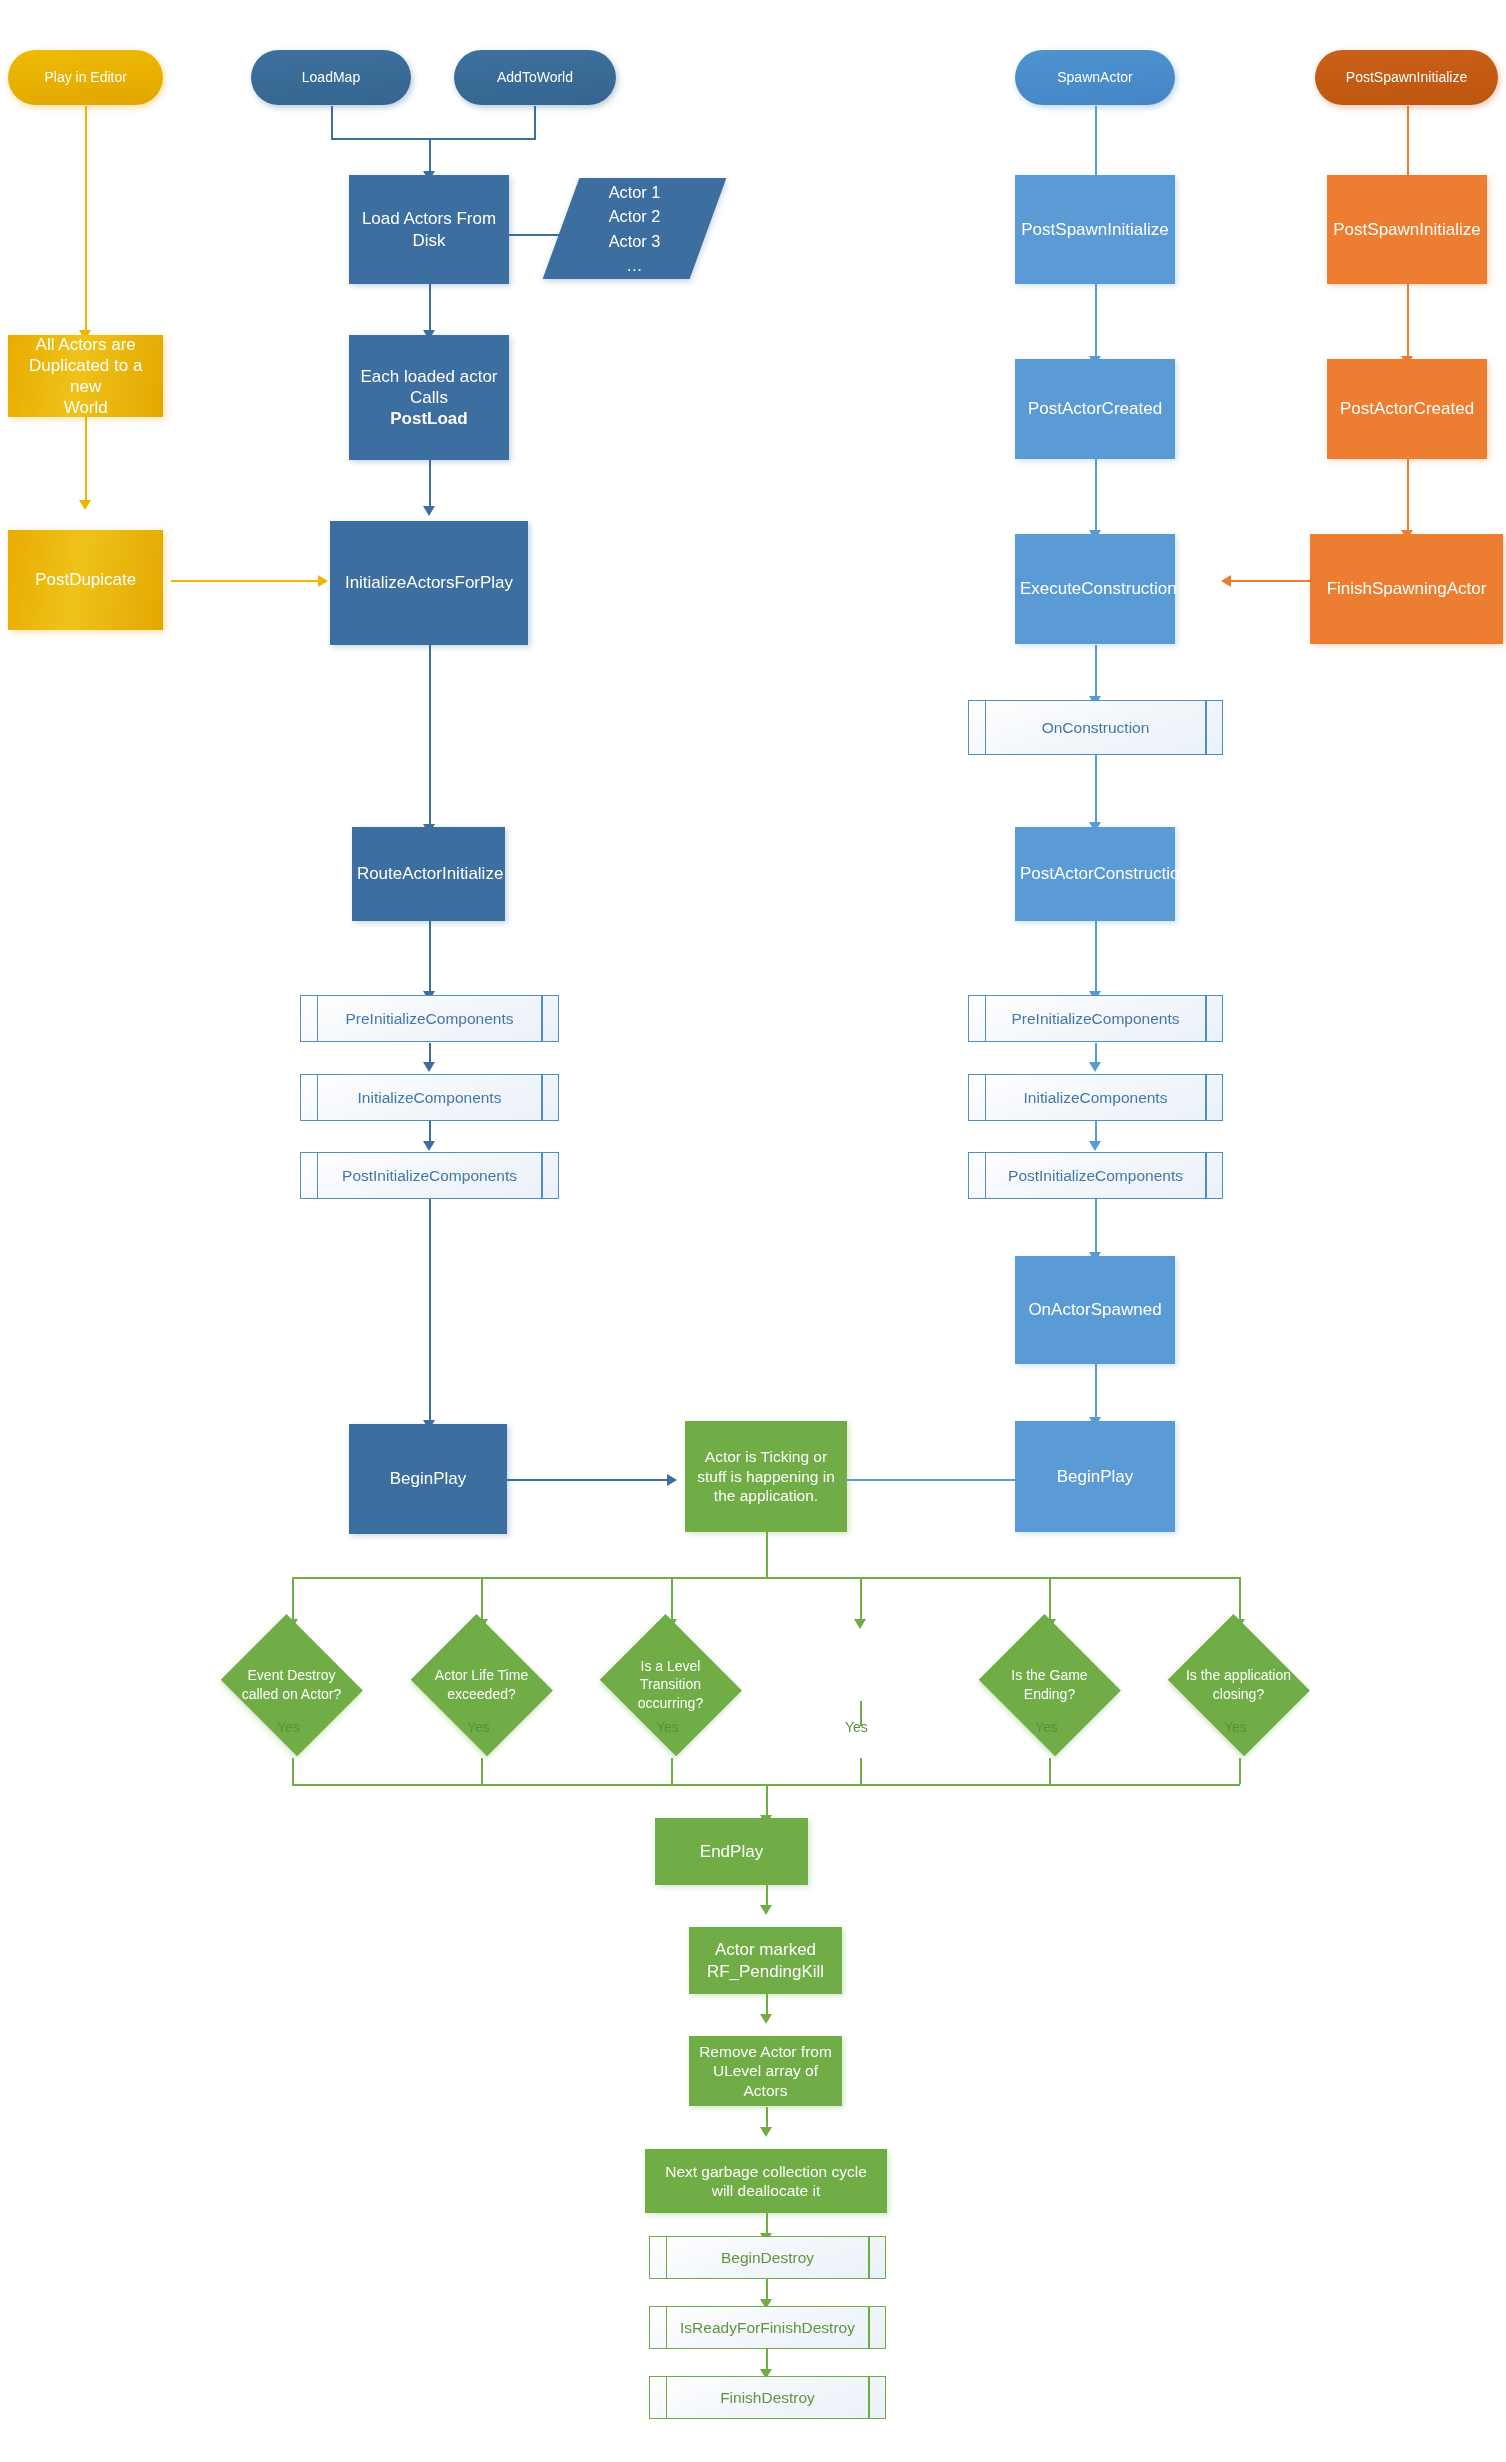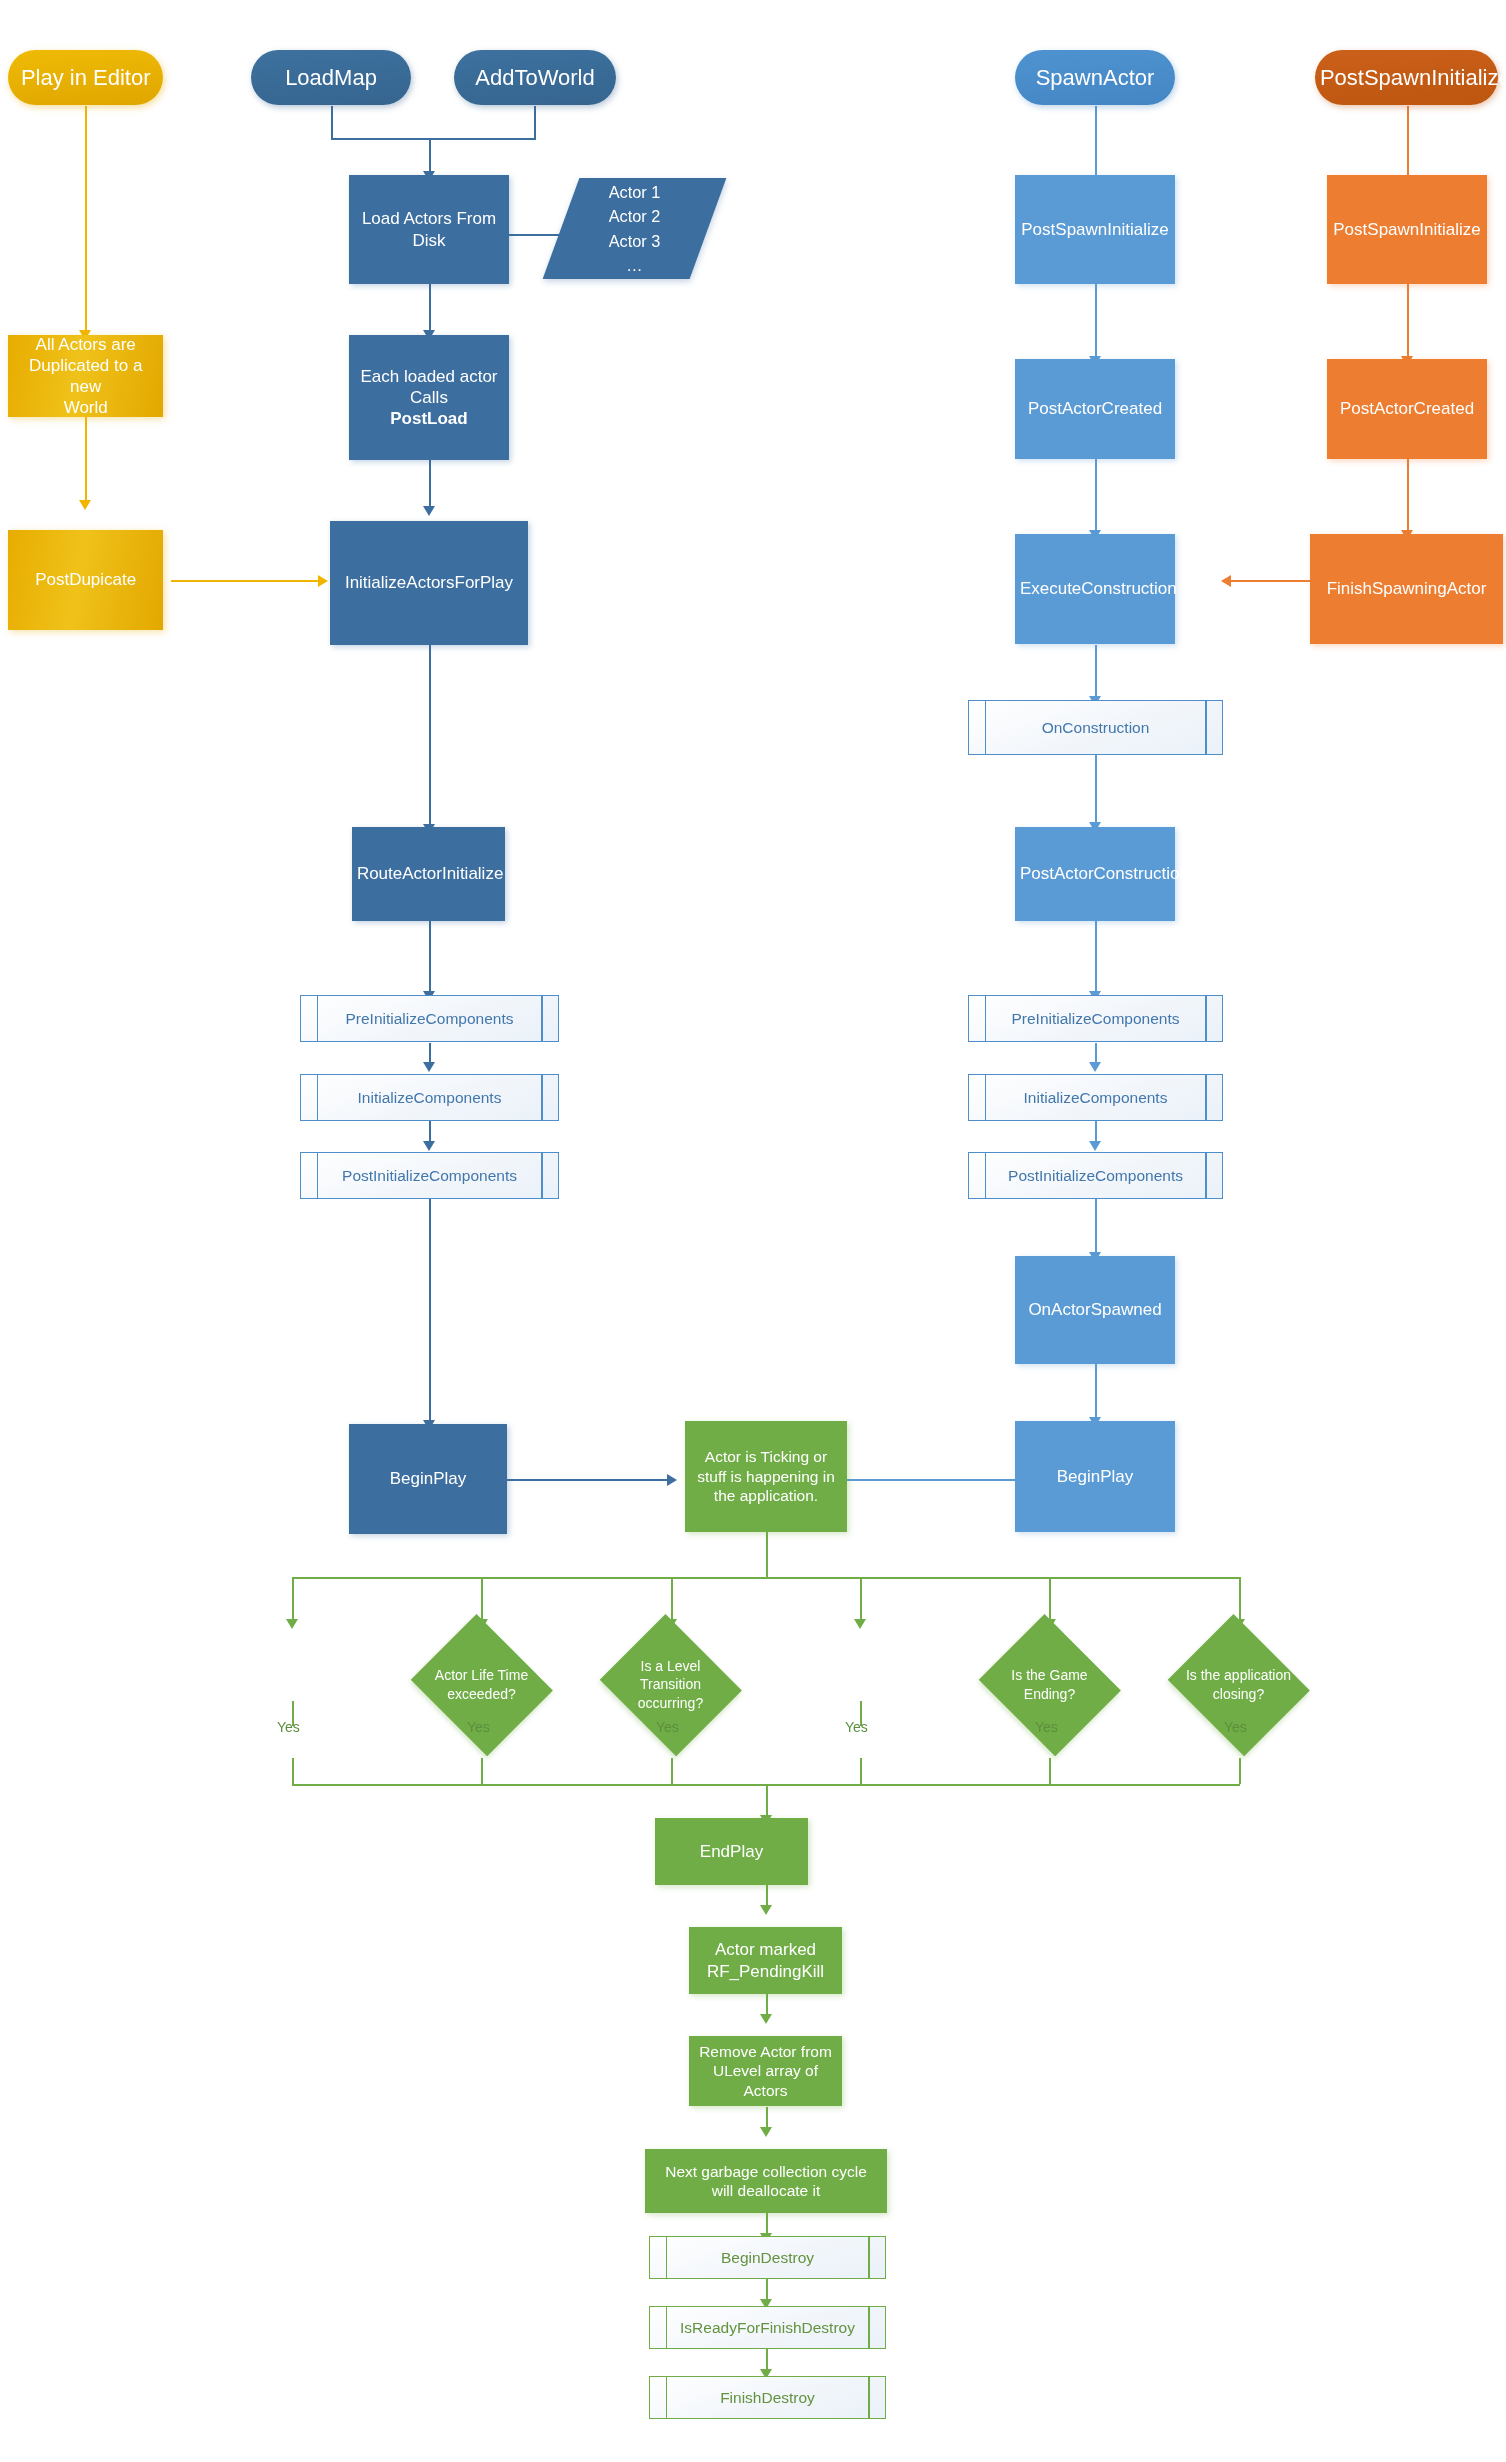--- a/index.html
+++ b/index.html
@@ -20,21 +20,21 @@
 
   
   .proc{color:#ffffff;font-size:17px;}
   .proc.blue-dark{background:#3C6E9F;box-shadow:1.6px 2.4px 5.7px rgba(60,110,160,.30);}
   .proc.blue-light{background:#5B9BD5;box-shadow:1.6px 2.4px 5.7px rgba(91,155,213,.30);}
   .proc.orange{background:#ED7D31;box-shadow:1.6px 2.4px 5.7px rgba(237,125,49,.30);}
   .proc.yellow{background:linear-gradient(100deg,#E8AC00 0%,#EFC21A 45%,#E3A800 100%);box-shadow:1.6px 2.4px 7.3px rgba(232,172,0,.35);}
   .proc.green{background:#70AD47;box-shadow:1.6px 2.4px 5.7px rgba(112,173,71,.30);}
 
   
-  .pill{border-radius:815px;color:#ffffff;font-size:22px;}
+  .pill{border-radius:815px;color:#ffffff;font-size:14px;}
   .pill.blue-dark{background:linear-gradient(175deg,#3E719F 0%,#35658F 100%);box-shadow:1.6px 2.4px 6.5px rgba(50,95,140,.35);}
   .pill.blue-light{background:linear-gradient(175deg,#4E93CF 0%,#4486C4 100%);box-shadow:1.6px 2.4px 6.5px rgba(70,135,195,.35);}
   .pill.orange{background:linear-gradient(175deg,#CB601A 0%,#BD560F 100%);box-shadow:1.6px 2.4px 6.5px rgba(190,90,25,.35);}
   .pill.yellow{background:linear-gradient(175deg,#EFBB06 0%,#E0A600 100%);box-shadow:1.6px 2.4px 7.3px rgba(230,170,0,.40);}
 
   
   .sub{
     background:linear-gradient(160deg,#ffffff 0%,#f2f6fb 55%,#eaf1f8 100%);
     font-size:15.5px;
   }
@@ -342,20 +342,25 @@
   </div>
   <div class="node proc green" style="left:685px;top:1421px;width:162px;height:111px;font-size:15.5px;">
     <span>Actor is Ticking or
 stuff is happening in
 the application.</span>
   </div>
   <div class="node proc blue-light" style="left:1015px;top:1421px;width:160px;height:111px;">
     <span>BeginPlay</span>
   </div>
 
+  <div class="dec" style="left:215px;top:1619px;width:153px;height:131px;">
+    <div class="dia"></div>
+    <div class="txt">Event Destroy
+called on Actor?</div>
+  </div>
   <div class="elabel" style="left:277px;top:1719px;">Yes</div>
 
   <div class="dec" style="left:405px;top:1619px;width:153px;height:131px;">
     <div class="dia"></div>
     <div class="txt">Actor Life Time
 exceeded?</div>
   </div>
   <div class="elabel" style="left:467px;top:1719px;">Yes</div>
 
   <div class="dec" style="left:594px;top:1619px;width:153px;height:131px;">

